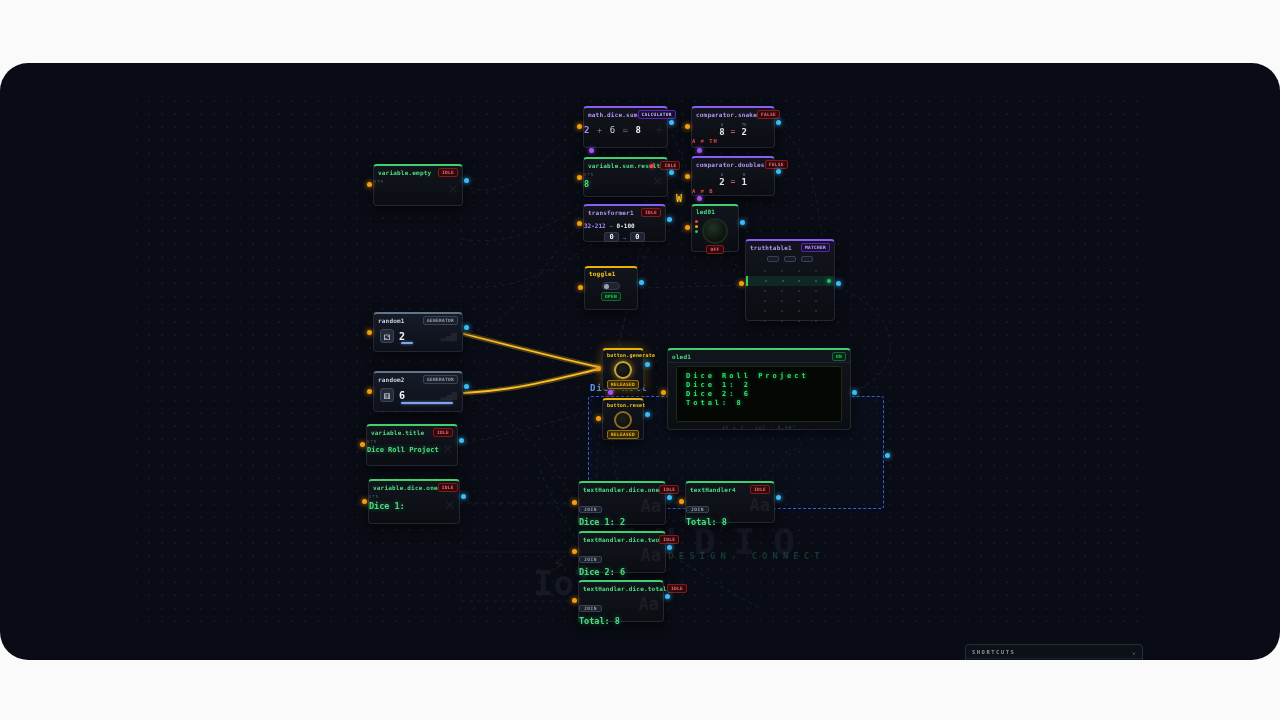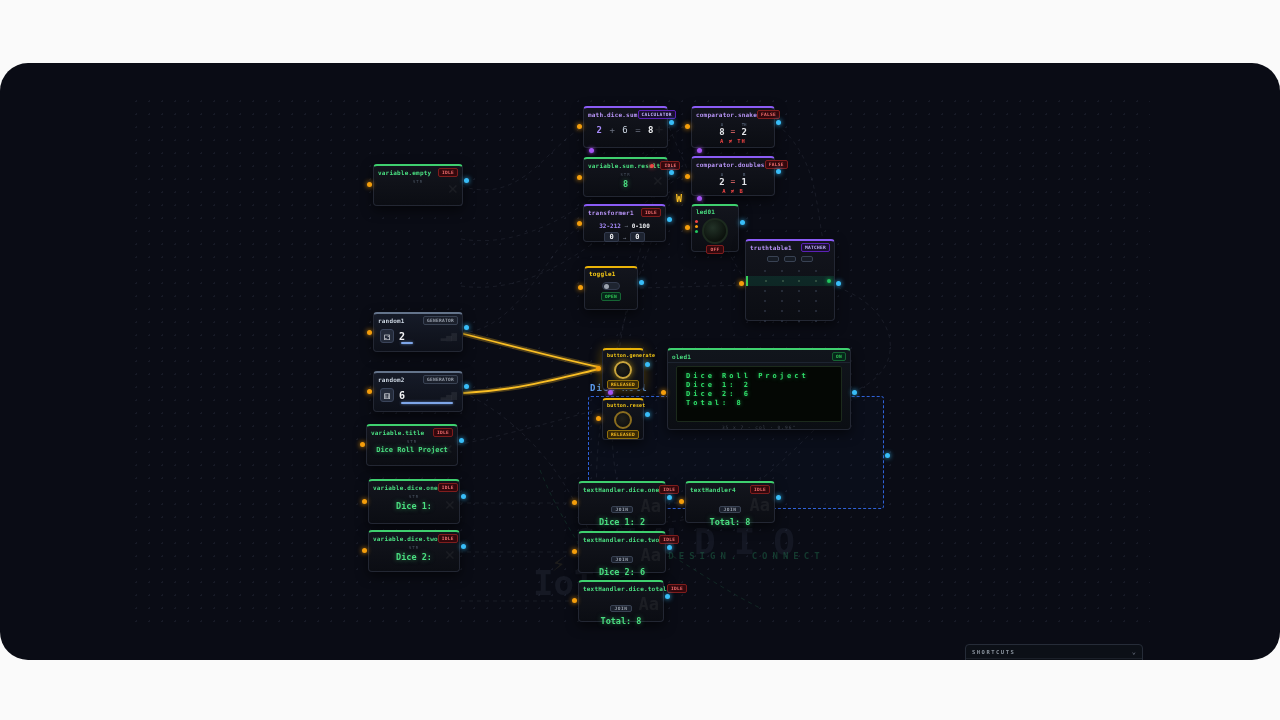--- a/index.html
+++ b/index.html
@@ -31,21 +31,21 @@
     padding:2px 4px 1px 4px; }
   .ntitle { font-size:6px; font-weight:bold; letter-spacing:.2px; white-space:nowrap; }
   .t-green{color:#4ade80;} .t-purple{color:#b794f6;} .t-yellow{color:#facc15;} .t-steel{color:#cbd5e1;}
   .badge { font-size:4.5px; font-weight:bold; padding:1px 3px; border-radius:2px;
     letter-spacing:.3px; white-space:nowrap; }
   .b-red    { background:#33080d; color:#f87171; border:1px solid #7f1d1d; }
   .b-purple { background:#190f2e; color:#c4b5fd; border:1px solid #5b21b6; }
   .b-gray   { background:#1b202c; color:#9ca3af; border:1px solid #394253; }
   .b-green  { background:#06261a; color:#34d058; border:1px solid #166534; }
   .b-yellow { background:#382905; color:#fbbf24; border:1px solid #92700c; }
-  .nbody { position:relative; text-align:center; padding-top:1px; }
+  .nbody { position:relative; padding-top:1px; }
   .typ { font-size:4px; color:#4b5563; letter-spacing:1px; }
   .gval { font-size:8.5px; font-weight:bold; color:#4ade80;
     text-shadow:0 0 5px rgba(74,222,128,.55); margin-top:2px; white-space:nowrap; }
   .wm { position:absolute; right:4px; top:50%; transform:translateY(-38%);
     color:rgba(255,255,255,.055); font-size:17px; font-weight:bold; z-index:0; }
   .wm-sm { font-size:13px; }
 
   .port { position:absolute; width:5px; height:5px; border-radius:50%; z-index:6; }
   .p-in  { left:-7px; top:42%; background:#f59e0b; box-shadow:0 0 5px #f59e0b; }
   .p-out { right:-7px; top:30%; background:#38bdf8; box-shadow:0 0 5px #38bdf8; }
@@ -438,33 +438,20 @@
       </div>
     <div class="nbody">
         <div class="typ">STR</div>
         <div class="gval">Dice 1:</div>
       </div>
     <span class="wm">✕</span>
     <span class="port p-in"></span>
     <span class="port p-out"></span>
   </div>
 
-  <div class="node n-green" style="left:368px;top:467px;width:92px;height:42px">
-    <div class="nhead">
-        <span class="ntitle t-green">variable.dice.two</span>
-        <span class="badge b-red">IDLE</span>
-      </div>
-    <div class="nbody">
-        <div class="typ">STR</div>
-        <div class="gval">Dice 2:</div>
-      </div>
-    <span class="wm">✕</span>
-    <span class="port p-in"></span>
-    <span class="port p-out"></span>
-  </div>
 
 
   <div id="group-label">Dice Roll</div>
   <div id="group">
     <span class="port p-out"></span>
   </div>
 
   <div class="node n-yellow btn-node glow-node" style="left:602px;top:285px;width:42px;height:42px;z-index:4">
     <div class="nhead">
         <span class="ntitle t-yellow" style="font-size:5px">button.generate</span>

